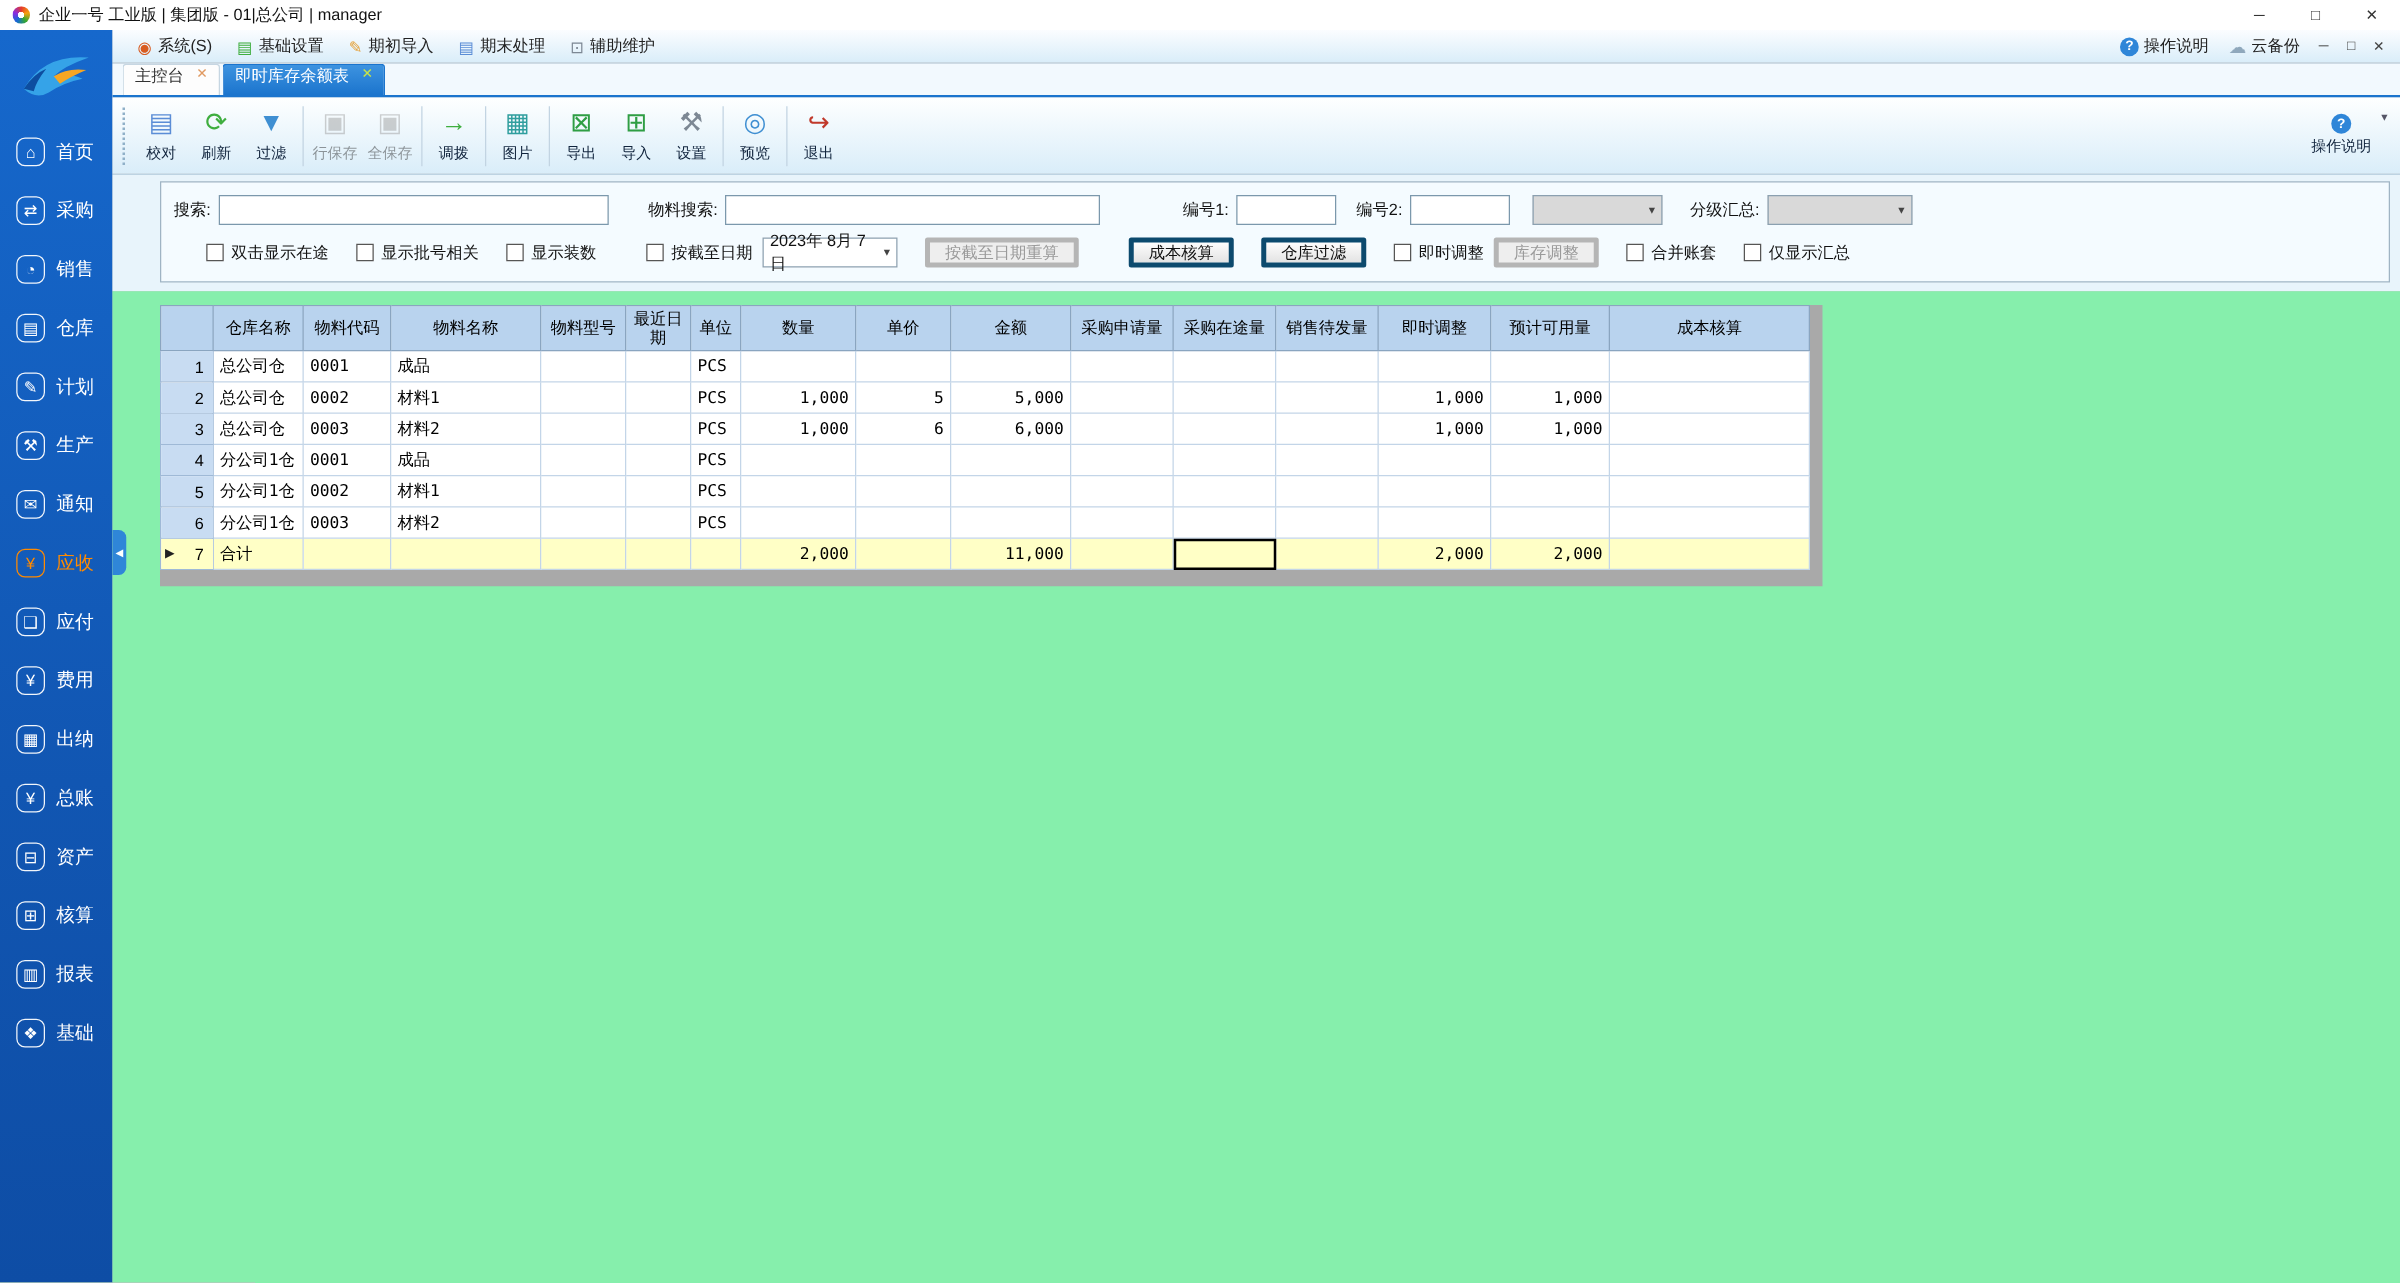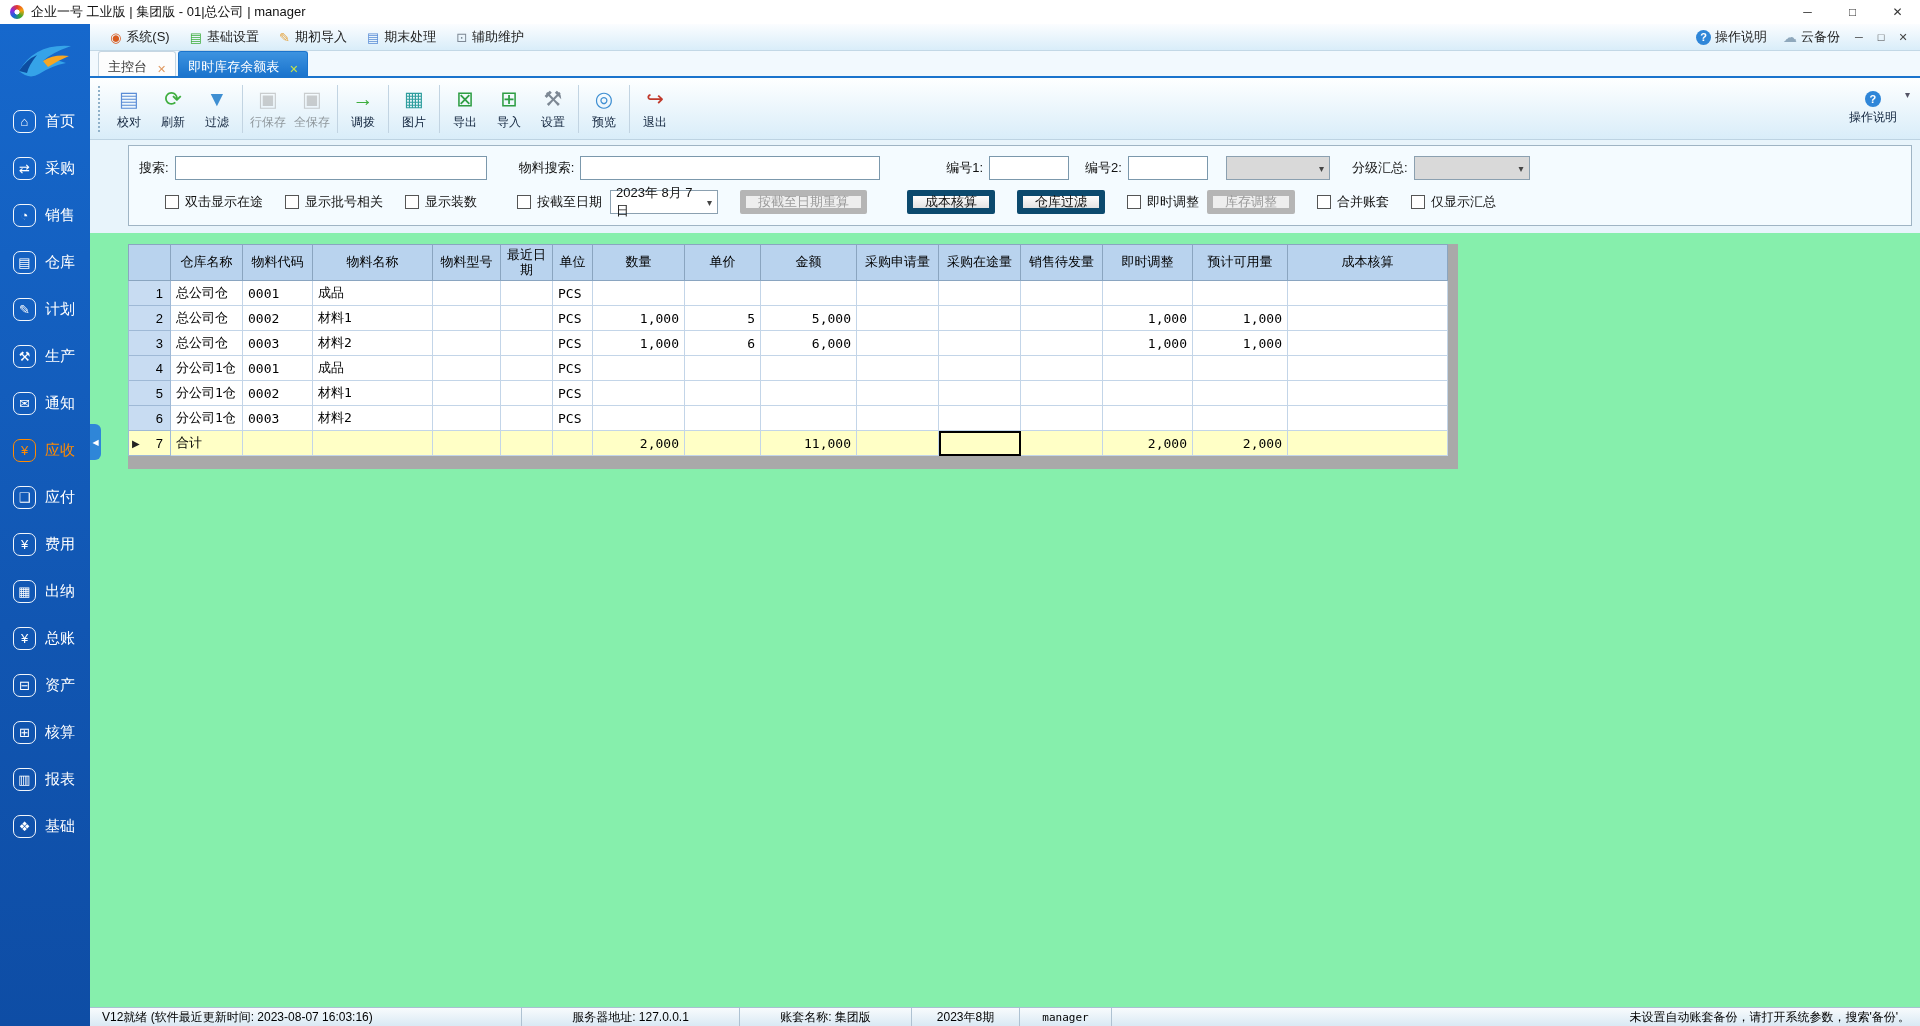--- a/index.html
+++ b/index.html
@@ -41,21 +41,21 @@
   .menubar .spacer{flex:1;}
   .mb-right{display:flex;align-items:center;gap:4px;padding:0 8px;}
   .help-circle{width:15px;height:15px;border-radius:50%;background:#2f86d8;color:#fff;font-size:11px;
     display:flex;align-items:center;justify-content:center;font-weight:bold;}
   .cloud-ico{color:#8fa8bc;font-size:14px;}
   .mb-win{width:22px;text-align:center;font-size:11px;color:#444;}
 
   
   .tabstrip{height:27px;background:#f2f9fe;display:flex;align-items:flex-end;padding-left:8px;
     border-bottom:2px solid #1b74cd;}
-  .tab{display:inline-flex;align-items:flex-end;gap:10px;height:25px;padding:0 9px;font-size:13px;
+  .tab{display:inline-flex;align-items:flex-start;gap:10px;height:25px;padding:0 9px;font-size:13px;
     border:1px solid #c6d6e2;border-bottom:none;border-radius:3px 3px 0 0;background:#fdfdfd;color:#333;margin-right:2px;}
   .tab .x{font-size:11px;color:#e09a62;}
   .tab.active{background:linear-gradient(#3d93e0,#1b74cd);border-color:#1b74cd;color:#fff;}
   .tab.active .x{color:#c6e34a;}
 
   
   .toolbar{height:62px;background:linear-gradient(#feffff,#d9edf9);border-bottom:1px solid #bdd3e2;
     display:flex;align-items:center;padding:0 10px 0 6px;}
   .grip{height:46px;border-left:2px dotted #8fb0c8;margin:0 7px 0 2px;}
   .tb-btn{width:44px;height:56px;display:flex;flex-direction:column;align-items:center;justify-content:center;
@@ -78,21 +78,21 @@
   .f-label{white-space:nowrap;}
   .tbox{height:24px;border:1px solid #7b98ac;background:#fff;padding:0 4px;font:13px "Liberation Sans","DejaVu Sans",sans-serif;}
   .w-search{width:312px;} .w-msearch{width:300px;margin-right:60px;} .w-code{width:80px;}
   .combo{height:24px;display:flex;align-items:center;justify-content:space-between;padding:0 5px;
     border:1px solid #8ba0b0;font-size:13px;}
   .combo.gray{background:#d9d9d9;color:#555;}
   .combo.white{background:#fff;}
   .chev{font-size:10px;color:#444;margin-left:6px;}
   .cb{display:flex;align-items:center;gap:6px;white-space:nowrap;}
   .cb .box{width:14px;height:14px;border:1px solid #555;background:#fff;flex:0 0 14px;}
-  .btn{height:24px;padding:0 12px;background:linear-gradient(#fdfdfd,#e3e3e3);border:6px solid #0c4a6e;
+  .btn{height:24px;padding:0 12px;background:linear-gradient(#fdfdfd,#e3e3e3);border:4px solid #0c4a6e;
     border-radius:2px;font-size:13px;color:#111;display:flex;align-items:center;white-space:nowrap;}
   .btn.disabled{color:#9a9a9a;background:#eeeeee;border-color:#b5b5b5;}
   .gap-l{margin-left:32px;} .gap-m{margin-left:14px;}
 
   
   .workarea{flex:1;background:#86efac;padding:11px 0 0 38px;overflow:hidden;}
   .gridwrap{display:inline-block;background:#a9a9a9;padding:0 10px 13px 0;}
   table.grid{border-collapse:collapse;table-layout:fixed;background:#fff;
     font-family:"DejaVu Sans Mono","Liberation Mono",monospace;font-size:13px;}
   table.grid th{background:#b9d3ee;border:1px solid #8aa5c0;font-weight:normal;color:#000;
@@ -549,22 +549,14 @@
                 <td class="num">2,000</td>
                 <td class="num"></td>
               </tr>
             </tbody>
           </table>
       </div>
     </div>
 
     <div class="collapse-handle">◀</div>
 
-    <div class="statusbar">
-      <span class="sb-seg sb-ready">V12就绪 (软件最近更新时间: 2023-08-07 16:03:16)</span>
-      <span class="sb-seg sb-server">服务器地址: 127.0.0.1</span>
-      <span class="sb-seg sb-book">账套名称: 集团版</span>
-      <span class="sb-seg sb-period">2023年8期</span>
-      <span class="sb-seg sb-user">manager</span>
-      <span class="sb-right">未设置自动账套备份，请打开系统参数，搜索'备份'。</span>
-    </div>
   </div>
 </div>
 
 </body></html>

